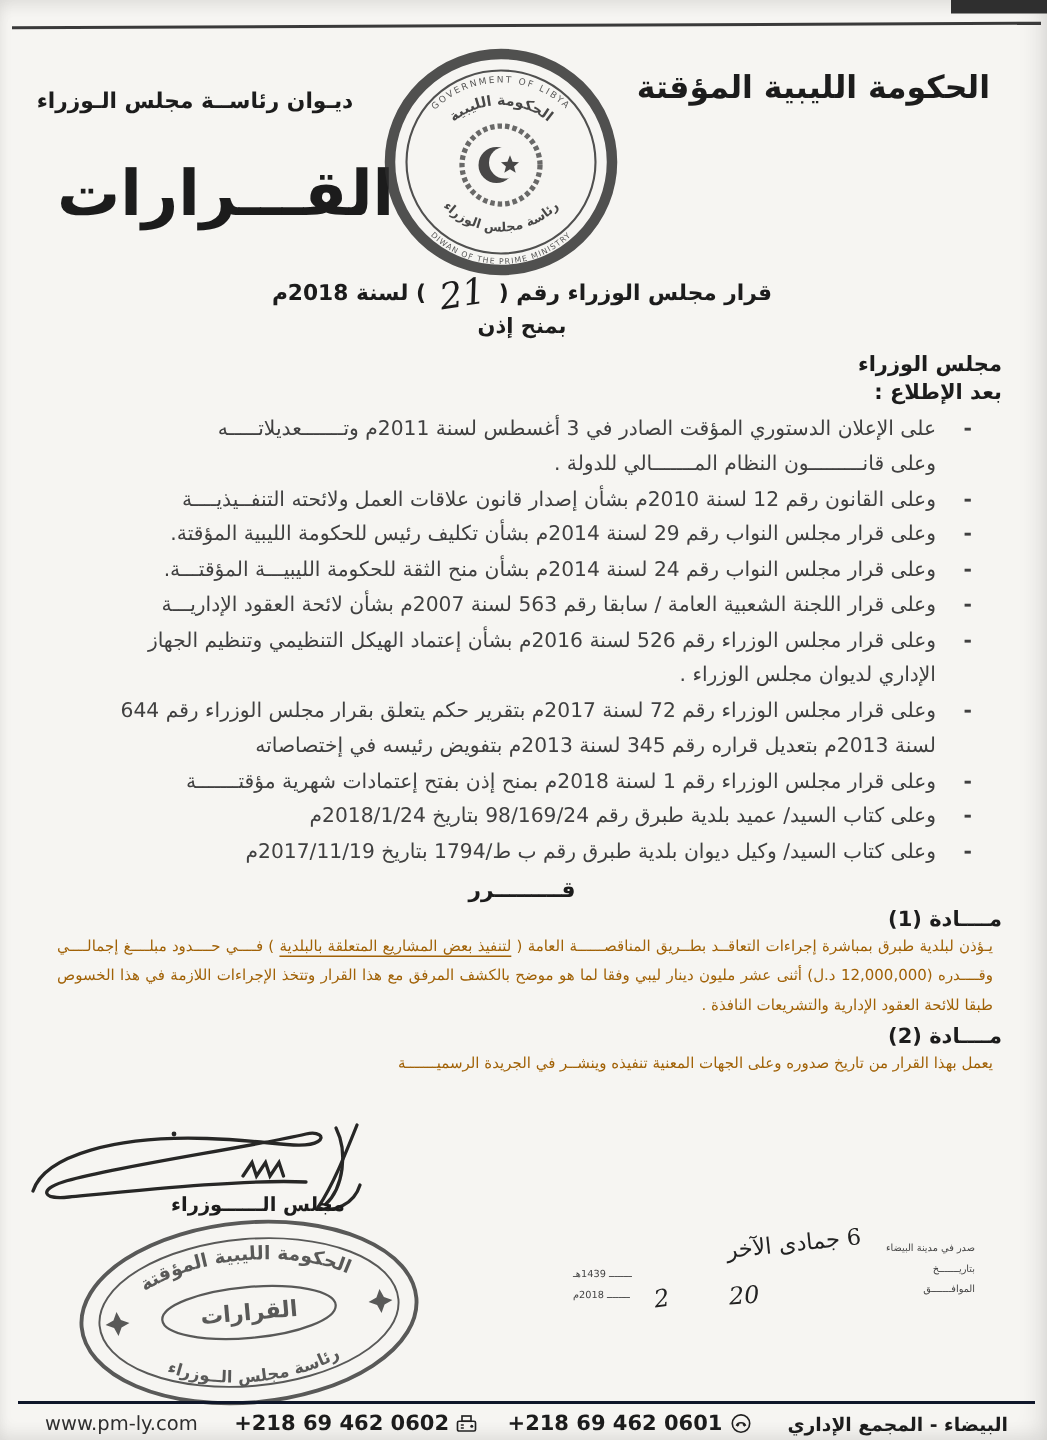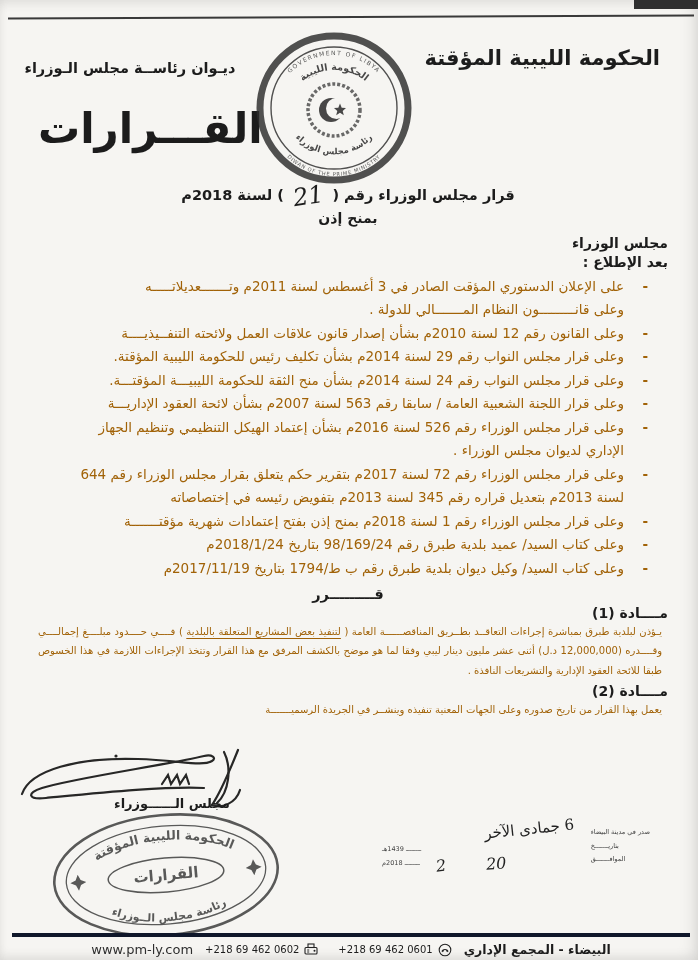--- a/index.html
+++ b/index.html
@@ -18,42 +18,42 @@
   .decrees-title{position:absolute;top:104px;left:38px;width:176px;text-align:center;font-size:42px;font-weight:bold;}
   .seal{position:absolute;top:32px;left:254px;opacity:.82;}
   
   .doc{position:absolute;top:182px;right:30px;left:28px;direction:rtl;text-align:right;}
   .title-line{text-align:center;font-size:14.5px;font-weight:bold;}
   .hand-num{display:inline-block;font-family:"DejaVu Serif",serif;font-style:italic;font-size:24px;font-weight:normal;transform:rotate(-9deg);padding:0 9px;vertical-align:-4px;}
   .subtitle{text-align:center;font-size:14px;font-weight:bold;margin-top:0;}
   .authority{font-size:14px;font-weight:bold;margin-top:9px;}
   .after-review{font-size:14px;font-weight:bold;margin-top:3px;}
   ul.items{list-style:none;margin:5px 0 0 0;padding:0;font-size:13.5px;line-height:1.74;}
-  ul.items li{position:relative;padding-right:44px;margin:0;white-space:pre-line;color:#a16207;}
+  ul.items li{position:relative;padding-right:44px;margin:0;white-space:pre-line;color:#404040;}
   ul.items li::before{content:"-";position:absolute;right:20px;top:0;font-weight:bold;}
   .decided{text-align:center;font-size:14.5px;font-weight:bold;margin-top:6px;}
   .art-title{text-align:right;font-size:14px;font-weight:bold;margin-top:3px;}
   .art-text{font-size:10px;line-height:1.92;text-align:justify;margin:1px 6px 0 10px;color:#a16207;}
   .u-phrase{text-decoration:underline;text-underline-offset:3px;}
   
   .sig-block{position:absolute;top:748px;left:16px;width:260px;height:80px;}
   .sig-label{position:absolute;top:48px;left:98px;font-size:13px;font-weight:bold;direction:rtl;}
   .stamp-block{position:absolute;top:810px;left:46px;transform:rotate(-5deg);opacity:.85;}
   .issued-block{position:absolute;top:818px;right:40px;width:302px;height:92px;direction:rtl;font-size:6.5px;color:#3f3f3f;}
-  .tiny-lines{position:absolute;right:8px;top:8px;text-align:left;line-height:2.1;}
+  .tiny-lines{position:absolute;right:8px;top:8px;text-align:right;line-height:2.1;}
   .hand{font-family:"DejaVu Serif","DejaVu Sans",serif;color:#222;}
   .hand-hijri{position:absolute;right:84px;top:2px;font-size:15px;transform:rotate(-6deg);white-space:nowrap;}
   .hand-d20{position:absolute;right:152px;top:36px;font-size:16px;font-style:italic;transform:rotate(-4deg);}
   .hand-d2{position:absolute;right:212px;top:38px;font-size:16px;font-style:italic;transform:rotate(-8deg);}
   .tiny-years{position:absolute;left:26px;top:24px;text-align:left;line-height:2.2;direction:rtl;}
   .tiny-years div{white-space:nowrap;}
   
-  .footer{position:absolute;left:12px;right:8px;bottom:3px;border-top:4px solid #0f172a;padding:5px 18px 0 18px;display:flex;justify-content:center;align-items:center;direction:ltr;gap:12px;}
+  .footer{position:absolute;left:12px;right:8px;bottom:3px;border-top:2px solid #0f172a;padding:5px 18px 0 18px;display:flex;justify-content:space-between;align-items:center;direction:ltr;gap:12px;}
   .footer .website{font-size:13px;color:#2e2e2e;}
-  .footer .contacts{display:flex;gap:20px;align-items:center;font-size:10px;}
+  .footer .contacts{display:flex;gap:20px;align-items:center;font-size:14px;font-weight:bold;}
   .contact-group{display:flex;gap:5px;align-items:center;}
   .footer .location{font-size:12.5px;font-weight:bold;direction:rtl;}
   svg text{font-family:"DejaVu Sans",sans-serif;}
 </style>
 </head>
 <body>
 
 <div class="page">
 
   <div class="corner-bar"></div>

